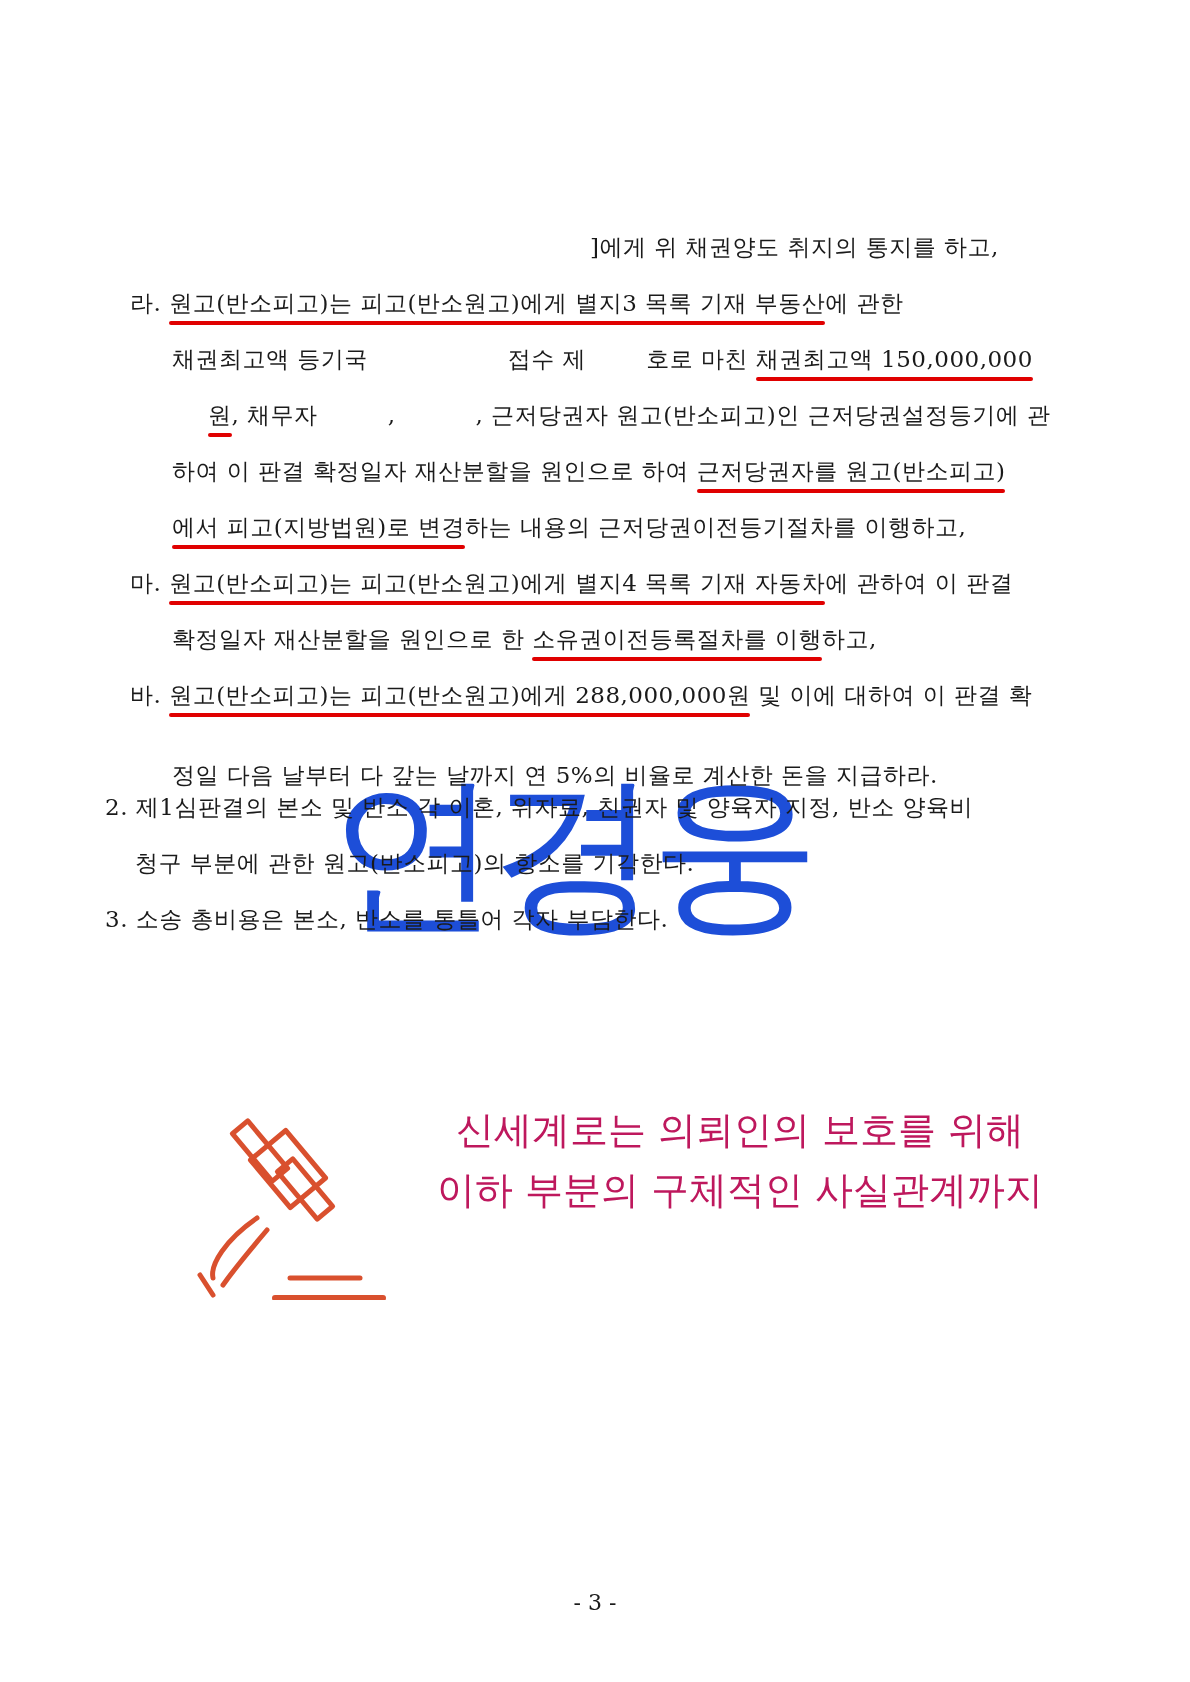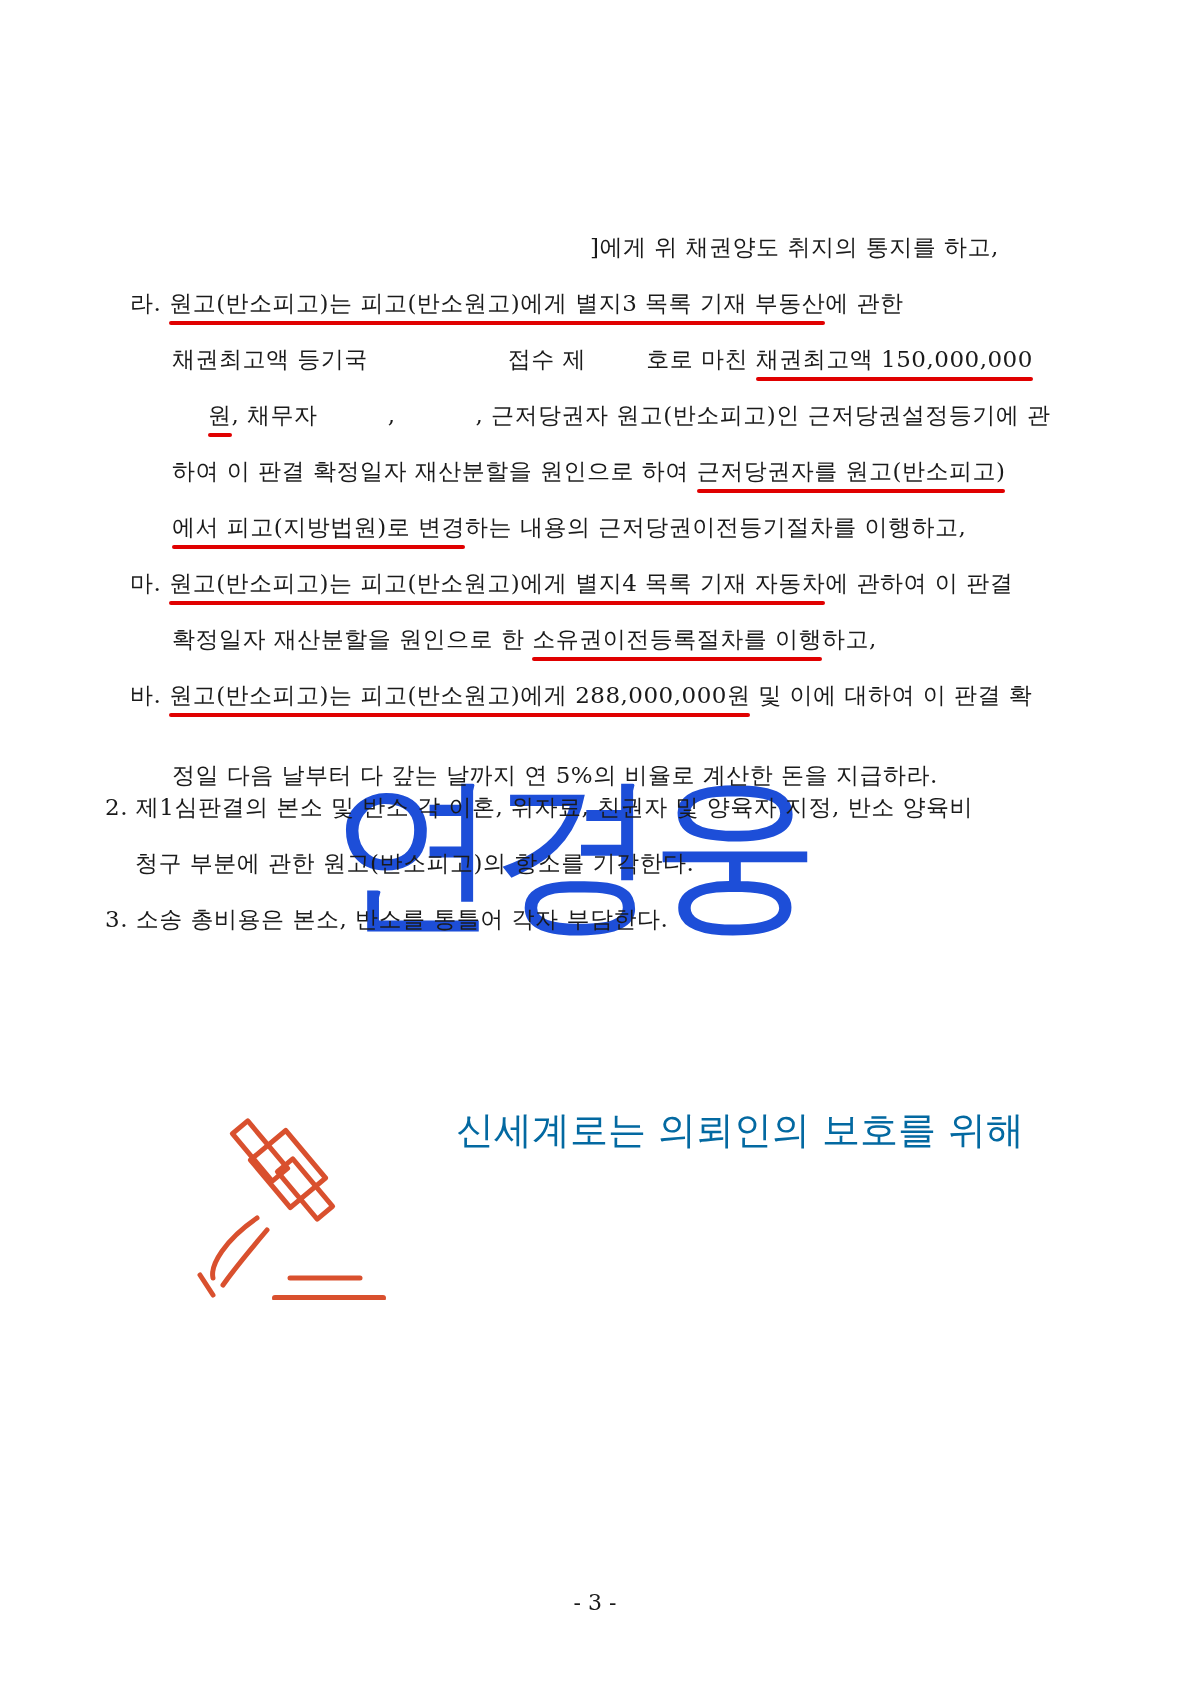--- a/index.html
+++ b/index.html
@@ -5,21 +5,21 @@
   html, body { margin:0; padding:0; background:#fff; }
   body { width:1190px; height:1682px; position:relative; overflow:hidden;
          font-family:"DejaVu Serif","Liberation Serif",serif; color:#1a1a1a; }
   .line { position:absolute; font-size:23px; white-space:nowrap; letter-spacing:0.5px; }
   .seg { position:relative; display:inline-block; }
   .ul { position:absolute; left:0; right:0; bottom:-6px; height:4px; background:#e00000; border-radius:2px; }
   .gap { display:inline-block; }
   .watermark { position:absolute; left:330px; top:740px; font-size:170px; color:#1d4ed8;
                font-family:"DejaVu Sans",sans-serif; letter-spacing:-10px; z-index:0; }
   .notice { position:absolute; left:420px; top:1100px; width:640px; text-align:center;
-            color:#0369a1; font-family:"DejaVu Sans","Liberation Sans",sans-serif;
+            color:#be185d; font-family:"DejaVu Sans","Liberation Sans",sans-serif;
             font-size:38px; line-height:60px; }
   .gavel { position:absolute; left:195px; top:1100px; width:240px; height:200px; }
   .pageno { position:absolute; left:0; right:0; top:1590px; text-align:center; font-size:22px; }
   .content { position:relative; z-index:1; }
 </style>
 </head>
 <body>
 
 <div class="watermark">연경웅</div>
 
@@ -88,15 +88,16 @@
   <rect x="70" y="38" width="46" height="62" transform="rotate(-40 93 69)"></rect>
   <path d="M62 118 C 30 140, 15 165, 18 178"></path>
   <path d="M72 130 C 55 150, 40 168, 28 185"></path>
   <line x1="5" y1="175" x2="18" y2="195"></line>
   <line x1="95" y1="178" x2="165" y2="178"></line>
   <line x1="80" y1="198" x2="188" y2="198" stroke-width="6"></line>
 </svg>
 
 <div class="notice">
   <div>신세계로는 의뢰인의 보호를 위해</div>
+  <div>이하 부분의 구체적인 사실관계까지</div>
 </div>
 
 <div class="pageno">- 3 -</div>
 
 </body></html>

